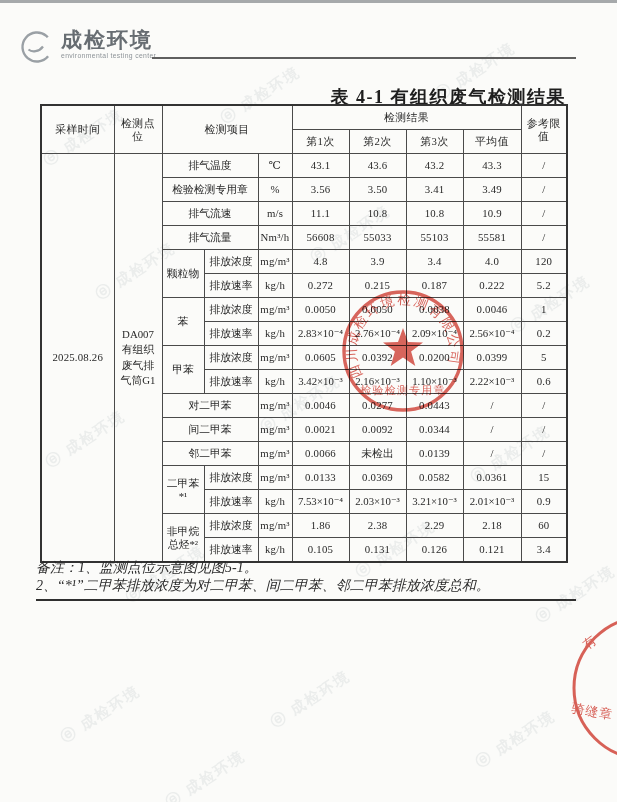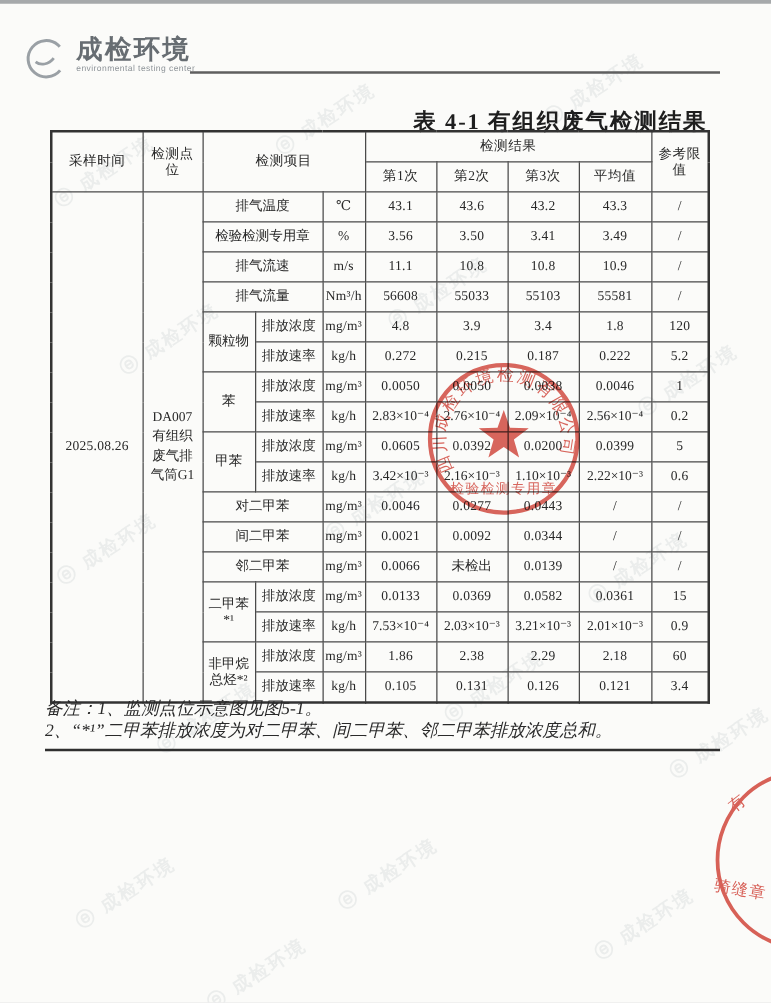--- a/index.html
+++ b/index.html
@@ -162,21 +162,21 @@
       <td class="num">55581</td>
       <td class="num">/</td>
     </tr>
     <tr>
       <td rowspan="2">颗粒物</td>
       <td>排放浓度</td>
       <td class="num">mg/m³</td>
       <td class="num">4.8</td>
       <td class="num">3.9</td>
       <td class="num">3.4</td>
-      <td class="num">1.8</td>
+      <td class="num">4.0</td>
       <td class="num">120</td>
     </tr>
     <tr>
       <td>排放速率</td>
       <td class="num">kg/h</td>
       <td class="num">0.272</td>
       <td class="num">0.215</td>
       <td class="num">0.187</td>
       <td class="num">0.222</td>
       <td class="num">5.2</td>

